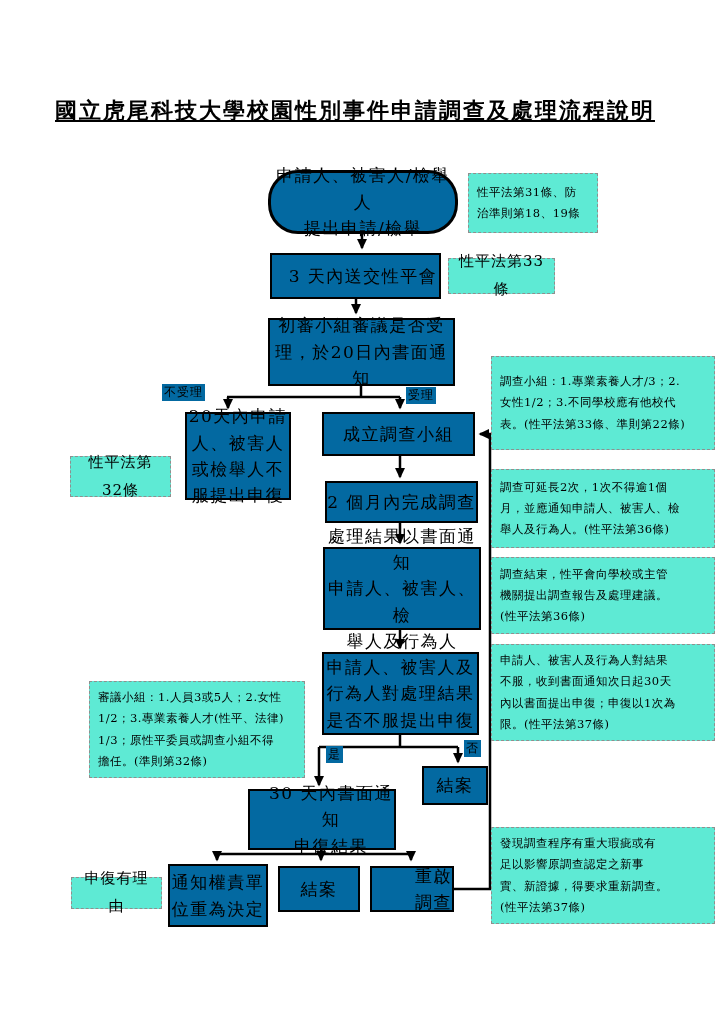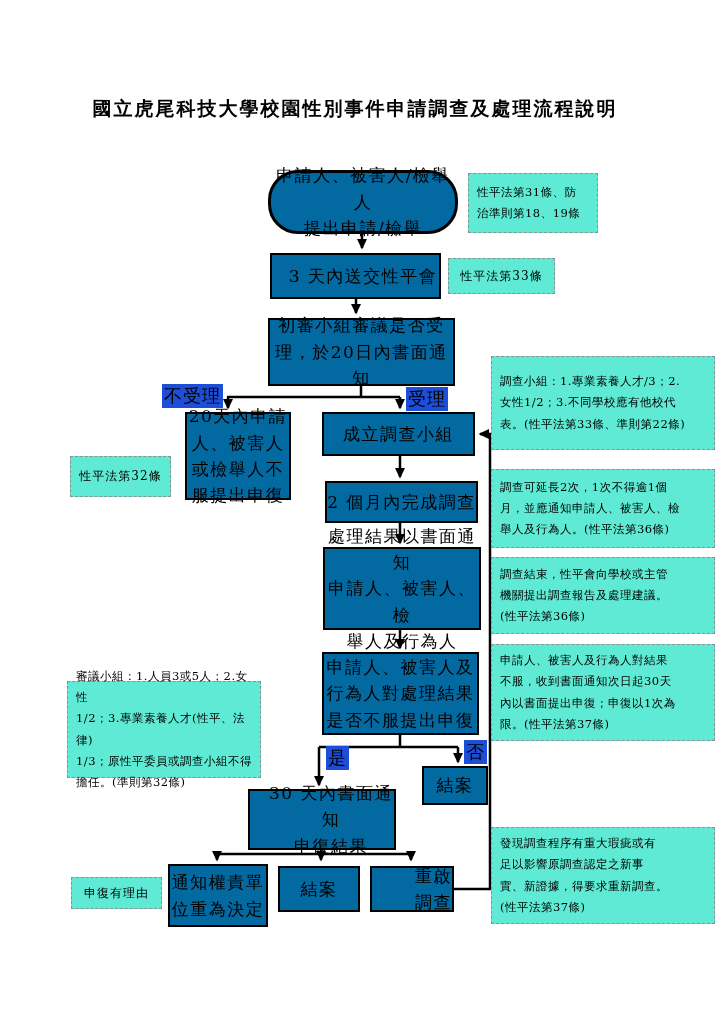--- a/index.html
+++ b/index.html
@@ -12,23 +12,24 @@
     width:724px;height:1024px;
     margin:0 auto;
     background:#ffffff;
     overflow:hidden;
     color:#000;
   }
   .page-title{
     position:absolute;
     left:0;right:14px;top:96px;
     text-align:center;
-    font-size:19px;
+    font-size:22px;
     font-weight:bold;
     letter-spacing:2px;
+    text-decoration:underline;
   }
   svg.connectors{
     position:absolute;left:0;top:0;
     pointer-events:none;
   }
   .node{
     position:absolute;
     box-sizing:border-box;
     border:2.5px solid #000;
     background:#0369a1;
@@ -51,26 +52,26 @@
     display:flex;
     align-items:center;
     white-space:pre-line;
     font-size:11.5px;
     line-height:1.85;
     letter-spacing:0.5px;
     padding:5px 8px;
     text-align:left;
     z-index:1;
   }
-  .note.center{justify-content:center;text-align:center;font-size:12px;letter-spacing:1px;}
+  .note.center{justify-content:center;text-align:center;font-size:15px;letter-spacing:1px;}
   .edge-label{
     position:absolute;
-    font-size:18px;
+    font-size:12px;
     letter-spacing:1px;
-    background:#1d4ed8;
+    background:#0369a1;
     padding:0 2px;
     z-index:3;
   }
 </style>
 </head>
 <body>
 
 <div class="page">
 
   <div class="page-title">國立虎尾科技大學校園性別事件申請調查及處理流程說明</div>
@@ -163,21 +164,21 @@
 
   <div class="note" style="left:491px;top:557px;width:224px;height:77px;">調查結束，性平會向學校或主管
 機關提出調查報告及處理建議。
 (性平法第36條)</div>
 
   <div class="note" style="left:491px;top:644px;width:224px;height:97px;">申請人、被害人及行為人對結果
 不服，收到書面通知次日起30天
 內以書面提出申復；申復以1次為
 限。(性平法第37條)</div>
 
-  <div class="note" style="left:67px;top:681px;width:194px;height:97px;">審議小組：1.人員3或5人；2.女性
+  <div class="note" style="left:89px;top:681px;width:216px;height:97px;">審議小組：1.人員3或5人；2.女性
 1/2；3.專業素養人才(性平、法律)
 1/3；原性平委員或調查小組不得
 擔任。(準則第32條)</div>
 
   <div class="note center" style="left:71px;top:877px;width:91px;height:32px;">申復有理由</div>
 
   <div class="note" style="left:491px;top:827px;width:224px;height:97px;">發現調查程序有重大瑕疵或有
 足以影響原調查認定之新事
 實、新證據，得要求重新調查。
 (性平法第37條)</div>

